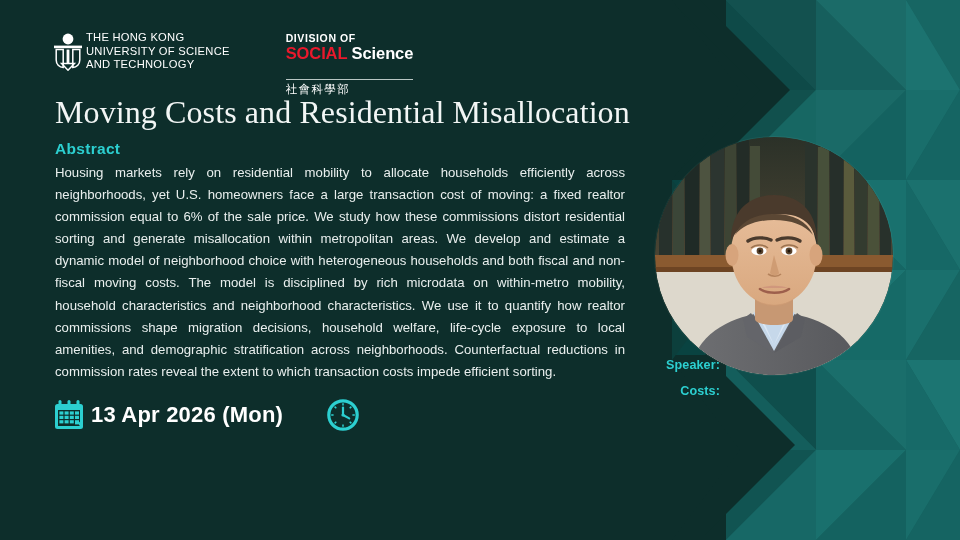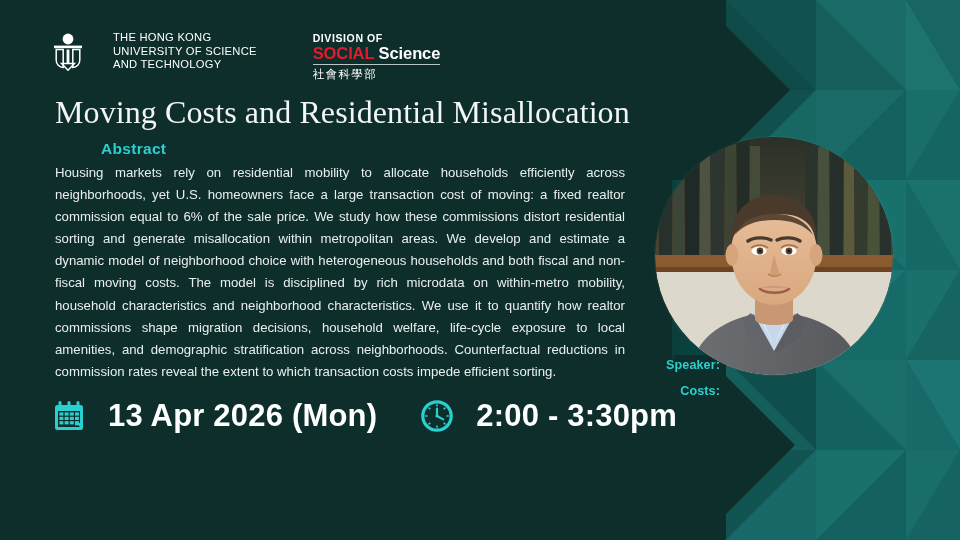--- a/index.html
+++ b/index.html
@@ -27,21 +27,21 @@
 
   
   .header {
     position: absolute;
     left: 52px; top: 31px;
     display: flex;
     align-items: flex-start;
     gap: 56px;
     z-index: 6;
   }
-  .hkust-logo { display: flex; align-items: flex-start; gap: 29px; }
+  .hkust-logo { display: flex; align-items: flex-start; gap: 2px; }
   .hkust-mark { margin-top: 2px; }
   .hkust-words {
     color: #ffffff;
     font-size: 11.2px;
     line-height: 13.6px;
     letter-spacing: 0.25px;
     font-weight: 400;
     white-space: pre-line;
   }
   .division { padding-top: 1px; }
@@ -51,21 +51,21 @@
     font-weight: 700;
     letter-spacing: 0.6px;
     line-height: 12px;
   }
   .div-line2 {
     font-size: 16.5px;
     font-weight: 700;
     line-height: 19px;
     letter-spacing: -0.1px;
     border-bottom: 1.6px solid #b9c6c4;
-    padding-bottom: 1px;
+    padding-bottom: 16px;
     display: inline-block;
   }
   .div-social { color: #e8192c; }
   .div-science { color: #ffffff; }
   .div-cn {
     color: #ffffff;
     font-size: 11.5px;
     line-height: 15px;
     letter-spacing: 1.4px;
     margin-top: 2px;
@@ -88,21 +88,20 @@
 
   
   .abs-heading {
     position: absolute;
     left: 55px; top: 140px;
     color: #2ccfd0;
     font-size: 15.5px;
     font-weight: 700;
     letter-spacing: 0.3px;
     z-index: 6;
-    margin-left: 46px;
   }
   .abs-body {
     position: absolute;
     left: 55px; top: 162px;
     width: 570px;
     color: #e9efee;
     font-size: 13.2px;
     line-height: 22.1px;
     text-align: justify;
     text-justify: inter-word;
@@ -121,24 +120,24 @@
     position: absolute;
     left: 52px; top: 441px;
     display: flex;
     align-items: center;
     z-index: 6;
   }
   .dt-item { display: flex; align-items: center; }
   .dt-gap { width: 43px; }
   .dt-text {
     color: #ffffff;
-    font-size: 31px;
+    font-size: 22px;
     font-weight: 700;
     letter-spacing: 0.2px;
-    margin-left: 22px;
+    margin-left: 5px;
     white-space: nowrap;
   }
   .venue-text {
     color: #ffffff;
     font-size: 25px;
     font-weight: 700;
     letter-spacing: 0.1px;
     margin-left: 13px;
     white-space: nowrap;
   }
@@ -335,21 +334,20 @@
             <line x1="8.6" y1="8.6" x2="10.3" y2="10.3"></line>
             <line x1="23.7" y1="23.7" x2="25.4" y2="25.4"></line>
             <line x1="8.6" y1="25.4" x2="10.3" y2="23.7"></line>
             <line x1="23.7" y1="10.3" x2="25.4" y2="8.6"></line>
           </g>
           <line x1="17" y1="17" x2="17" y2="9.6" stroke="#2ccfd0" stroke-width="2.2" stroke-linecap="round"></line>
           <line x1="17" y1="17" x2="23.2" y2="20.4" stroke="#2ccfd0" stroke-width="2.2" stroke-linecap="round"></line>
           <circle cx="17" cy="17" r="1.6" fill="#2ccfd0"></circle>
         </svg>
       </span>
-      <span class="dt-text">2:00 - 3:30pm</span>
     </div>
   </div>
 
 
   <div class="portrait">
     <svg width="238" height="238" viewBox="0 0 238 238" xmlns="http://www.w3.org/2000/svg">
       <defs>
         <clipPath id="circMask">
             <circle cx="119" cy="119" r="119"></circle>
           </clipPath>

